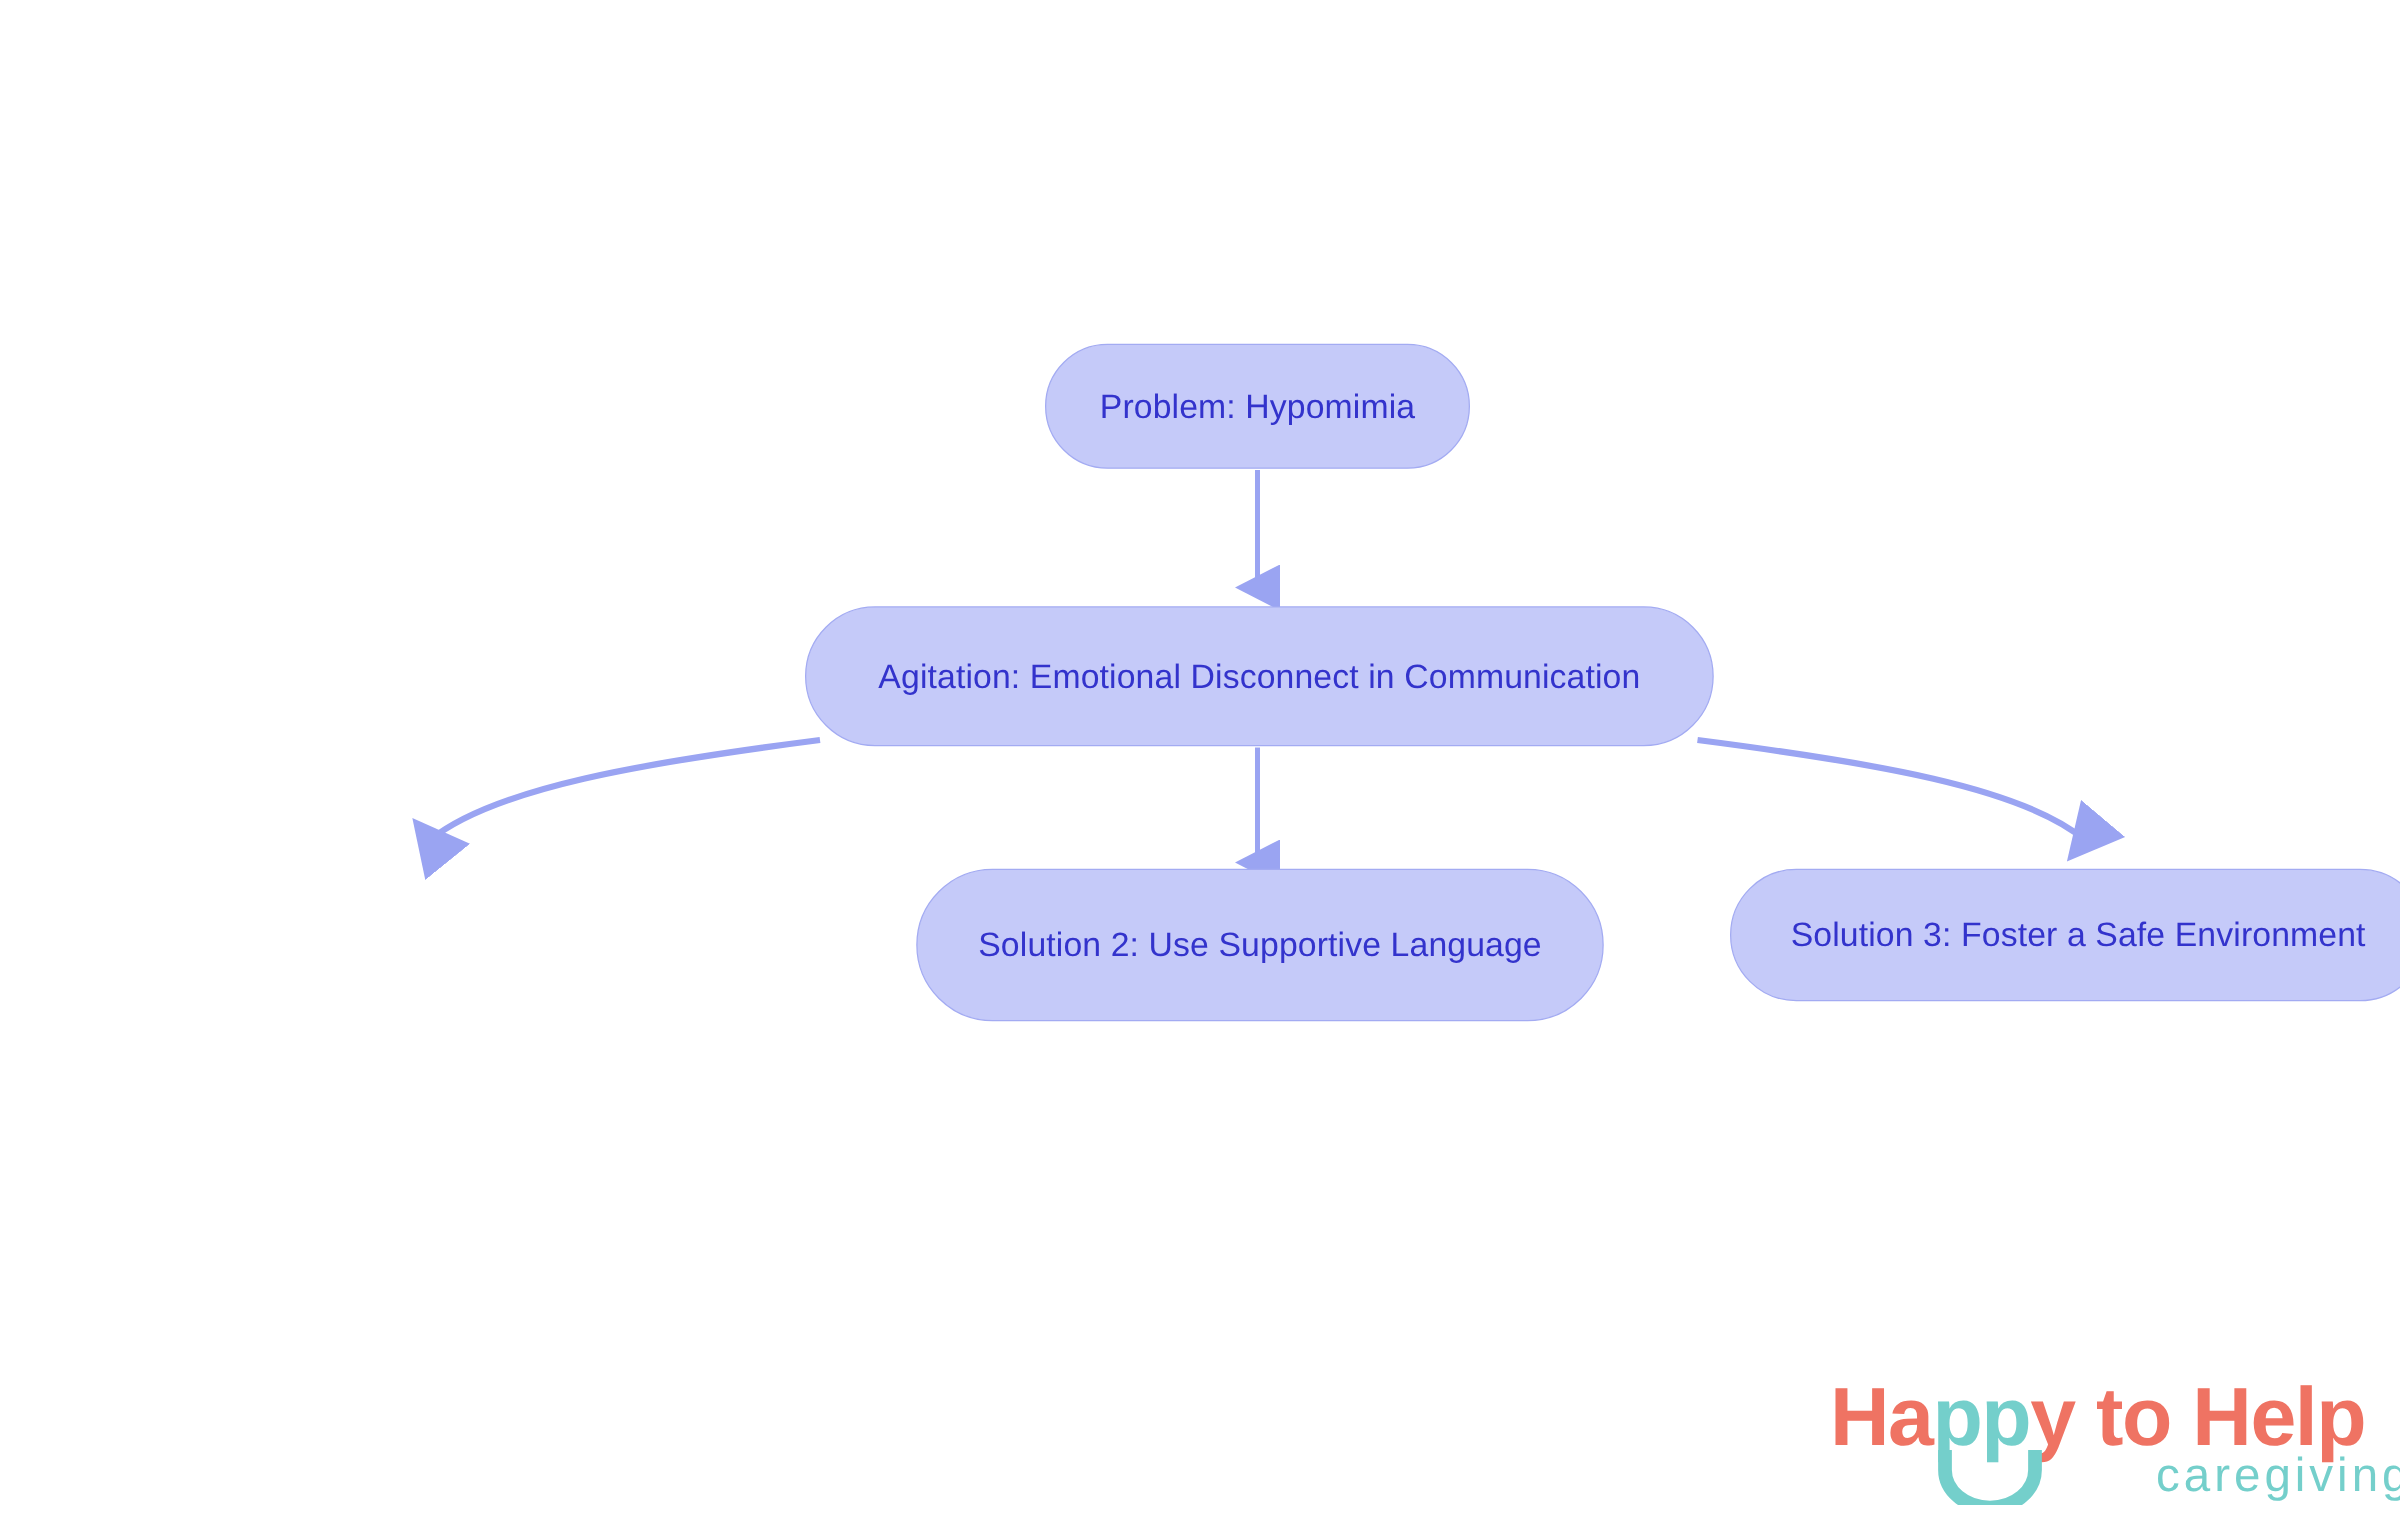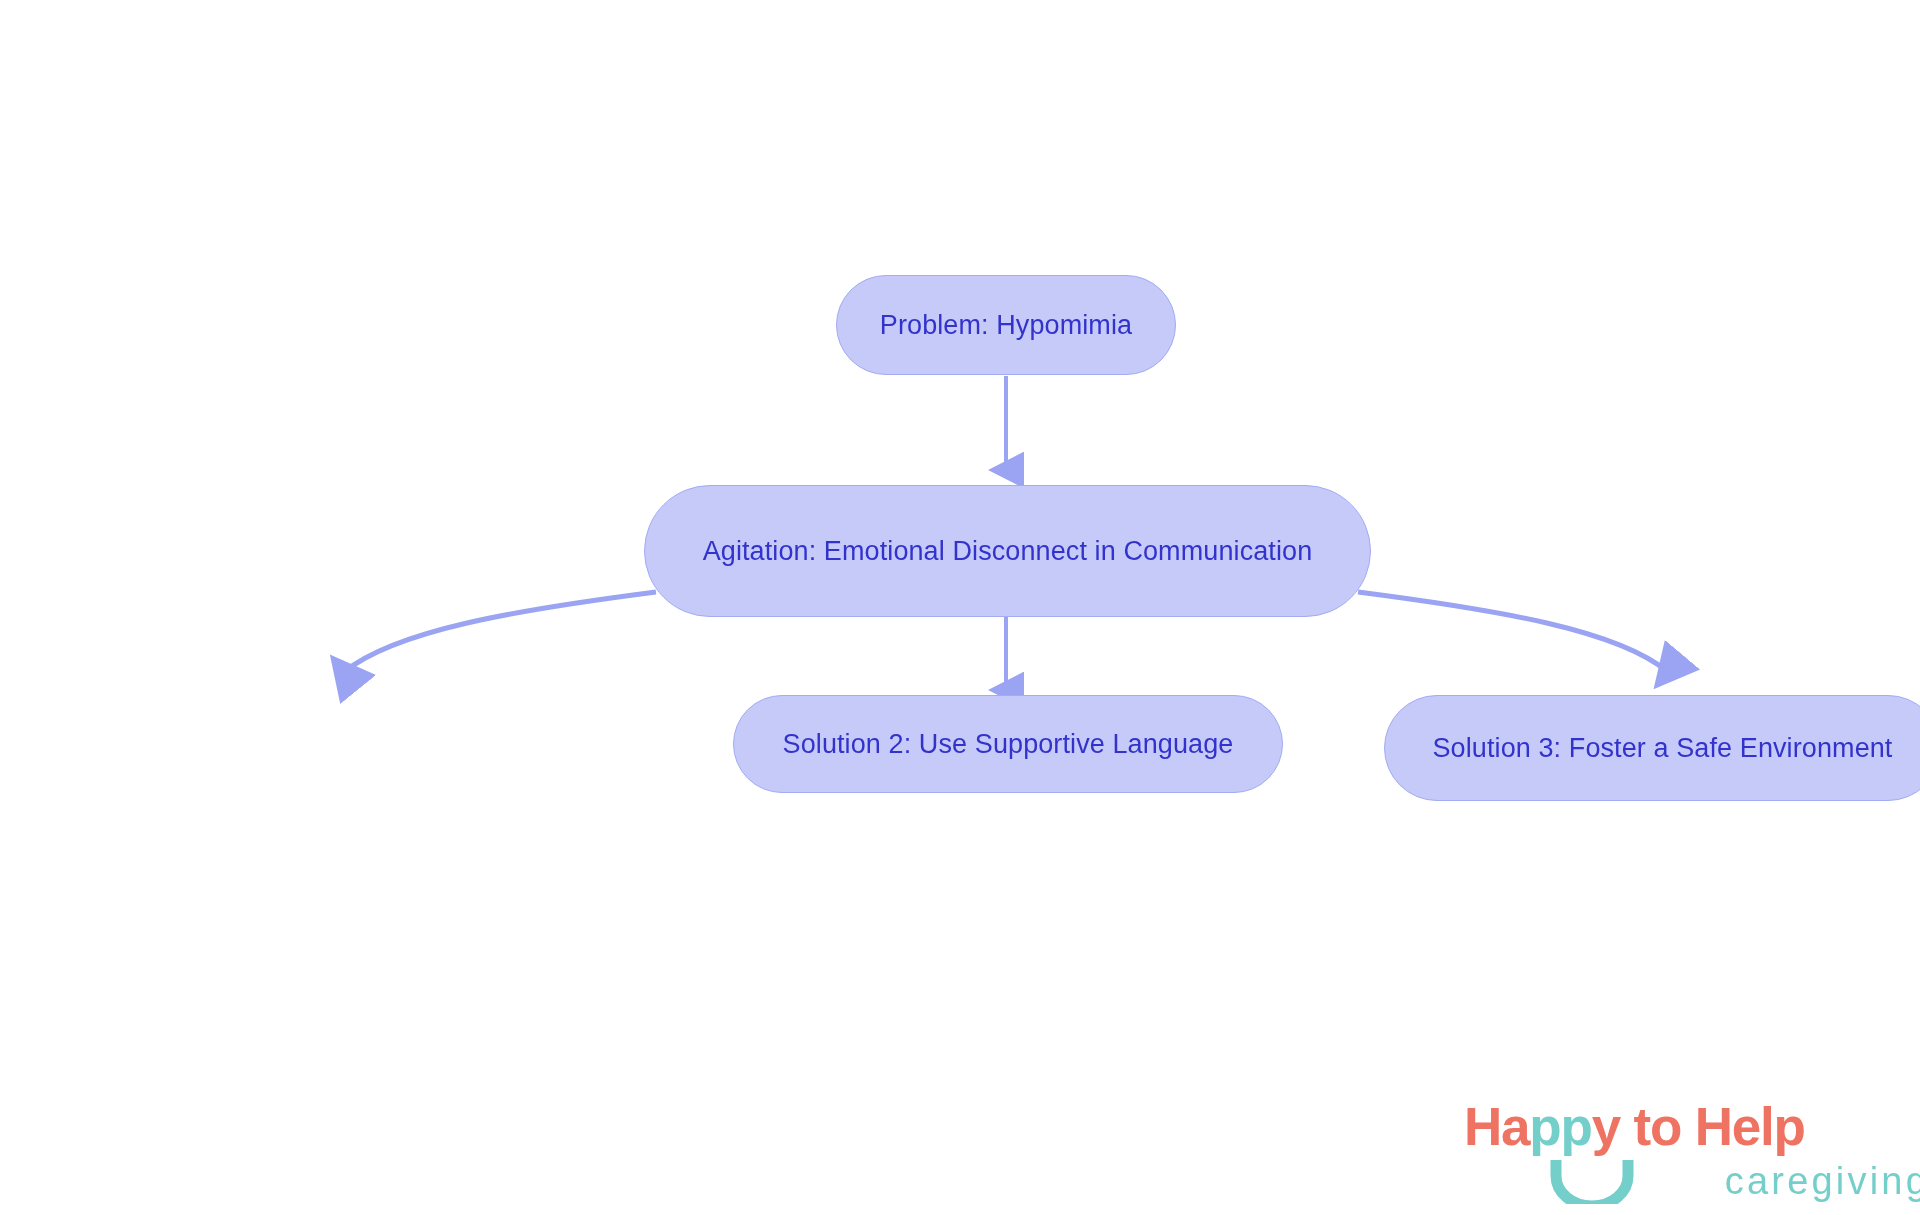--- a/index.html
+++ b/index.html
@@ -53,35 +53,35 @@
     left: 800px;
     top: 275px;
     width: 340px;
     height: 100px;
   }
 
   #node-agitation {
     left: 608px;
     top: 485px;
     width: 727px;
-    height: 132px;
+    height: 112px;
   }
 
   #node-solution-1 {
     left: 15px;
     top: 695px;
     width: 578px;
     height: 106px;
   }
 
   #node-solution-2 {
     left: 697px;
     top: 695px;
     width: 550px;
-    height: 98px;
+    height: 122px;
   }
 
   #node-solution-3 {
     left: 1348px;
     top: 695px;
     width: 557px;
     height: 106px;
     text-align: right;
   }
 
@@ -90,21 +90,21 @@
     position: absolute;
     left: 1428px;
     top: 1100px;
     width: 468px;
     height: 100px;
   }
   .logo-wordmark {
     position: absolute;
     left: 0;
     top: 0;
-    font-size: 53px;
+    font-size: 66px;
     font-weight: 700;
     letter-spacing: -1.2px;
     line-height: 1;
     white-space: nowrap;
   }
   .logo-coral { color: #ef7363; }
   .logo-teal  { color: #74cfcb; }
   .logo-sub {
     position: absolute;
     right: 2px;

